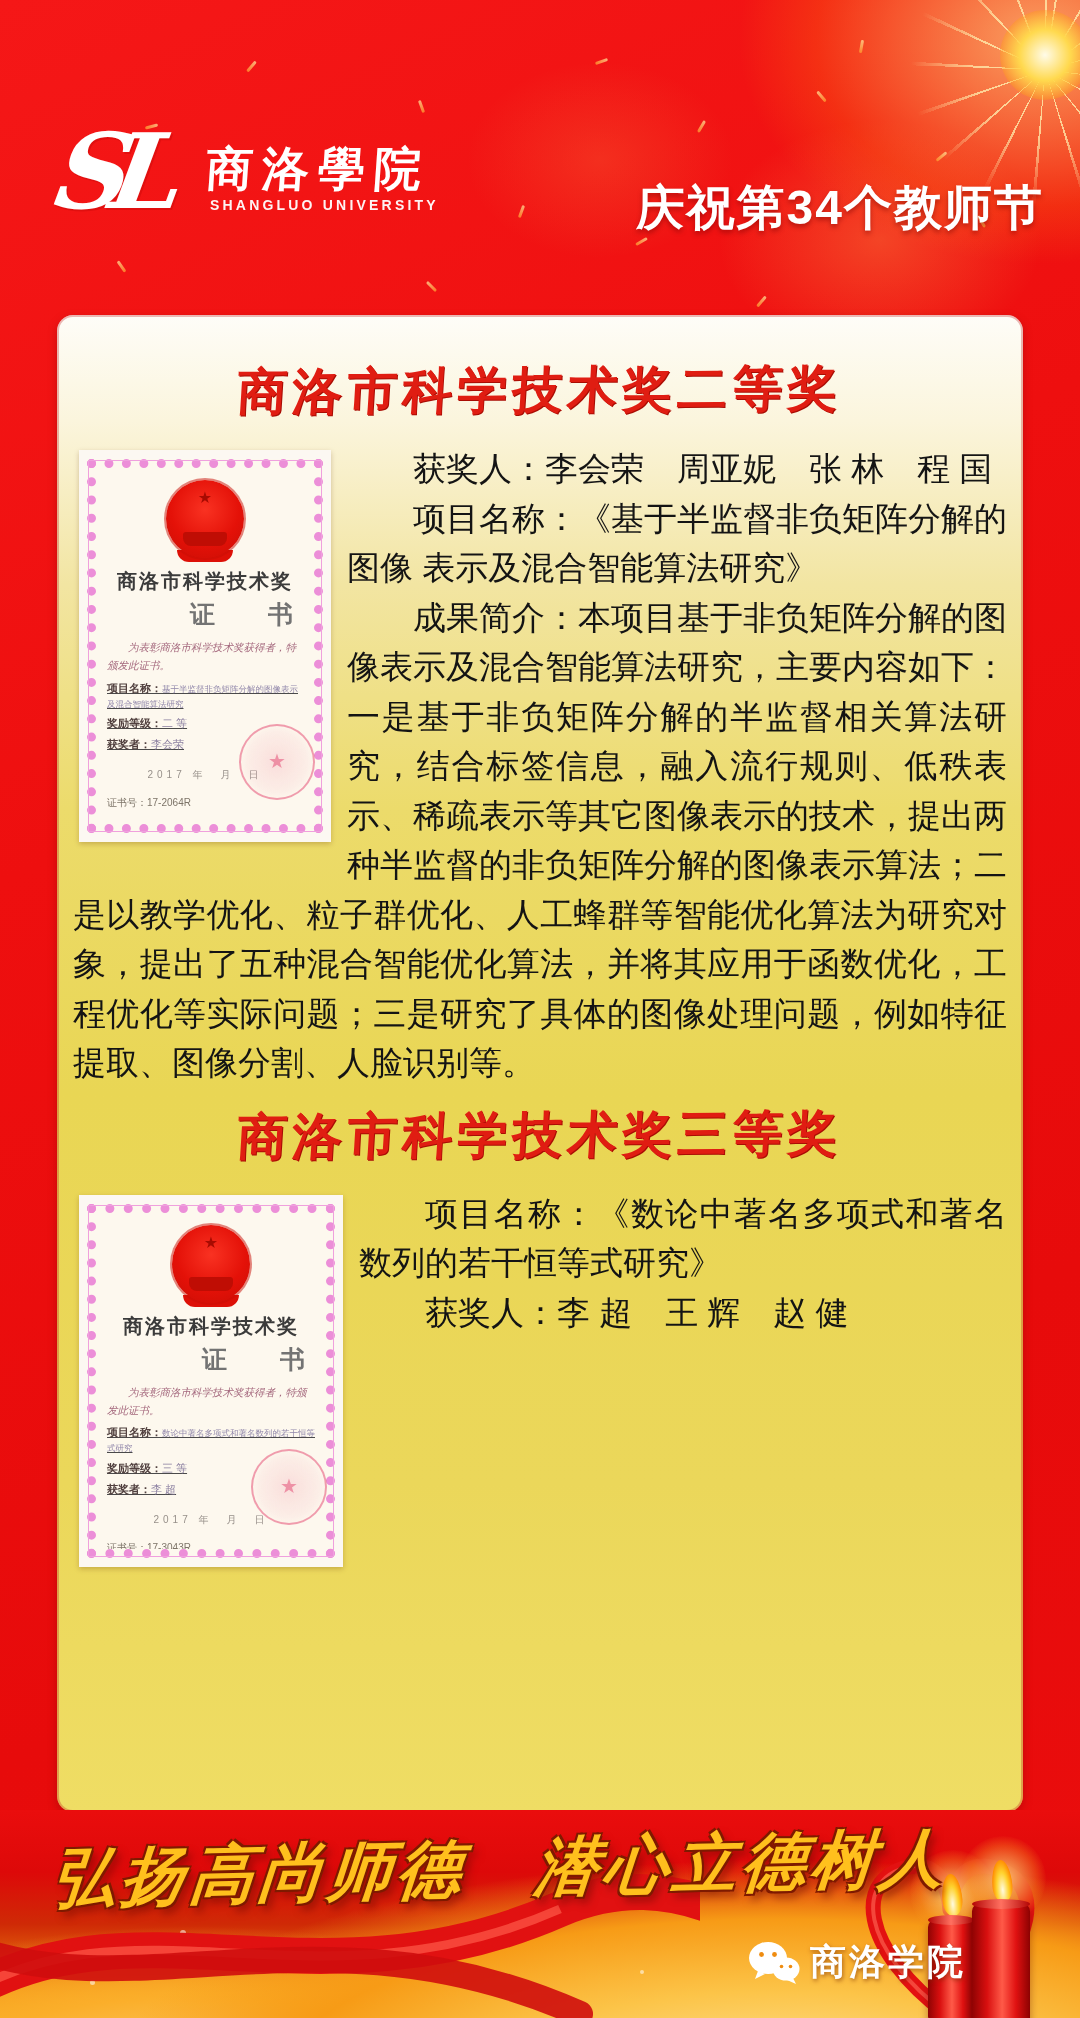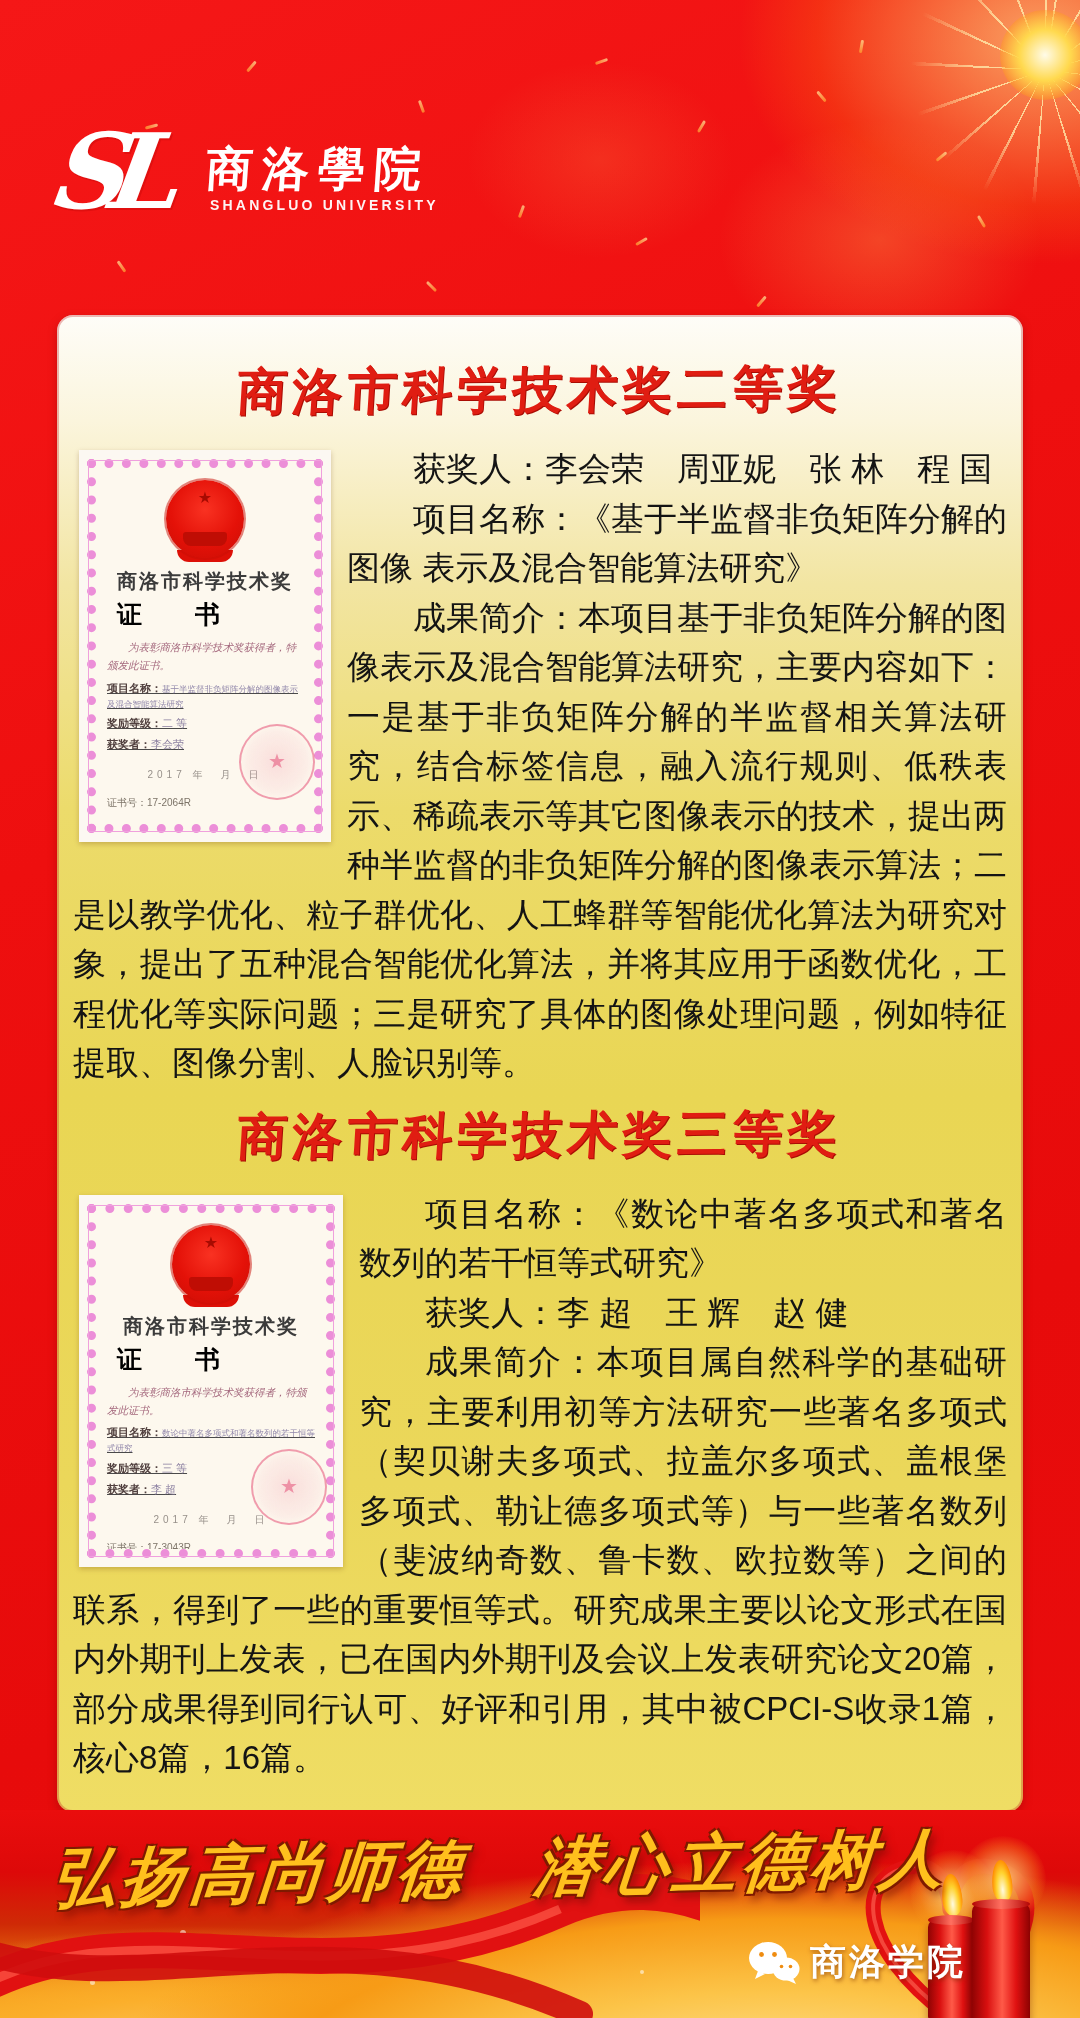--- a/index.html
+++ b/index.html
@@ -51,21 +51,21 @@
   .emblem{ width:80px; margin:4px auto 6px; text-align:center; }
   .emblem .round{ width:78px; height:78px; margin:0 auto; border-radius:50%; position:relative;
     background:radial-gradient(circle at 50% 38%, #f93222 0%, #e41108 55%, #c90e05 100%);
     box-shadow:0 0 0 2px rgba(200,14,5,.5); }
   .emblem .round::before{ content:"★"; position:absolute; left:50%; top:8px; transform:translateX(-50%);
     font-size:16px; color:#a80b02; }
   .emblem .round::after{ content:""; position:absolute; left:50%; bottom:12px; transform:translateX(-50%);
     width:44px; height:14px; background:#bf0d04; border-radius:3px 3px 8px 8px; }
   .emblem .base{ width:56px; height:12px; margin:-8px auto 0; background:#dd1007; border-radius:0 0 12px 12px; }
   .cert-award{ text-align:center; font-size:20px; font-weight:bold; color:#3b3b3b; letter-spacing:2px; margin-top:6px; }
-  .cert-doc{ text-align:left; font-size:25px; font-weight:bold; color:#000000; letter-spacing:14px; margin:3px 0 7px; text-indent:14px; }
+  .cert-doc{ text-align:right; font-size:25px; font-weight:bold; color:#737373; letter-spacing:14px; margin:3px 0 7px; text-indent:14px; }
   .cert-intro{ font-size:10.5px; color:#a5697e; line-height:1.75; font-style:italic; text-indent:2em; padding:0 4px; }
   .cert-field{ font-size:11px; color:#4a4a4a; margin:6px 4px 0; line-height:1.35;text-decoration:underline; }
   .cf-label{ font-weight:bold; color:#51403f; }
   .cf-value{ color:#8b7fa0; }
   .cf-tiny{ font-size:8.5px; color:#9288ab; }
   .cert-date{ font-size:10px; color:#97908a; text-align:center; margin-top:16px; letter-spacing:4px; }
   .seal{ position:absolute; right:16px; bottom:42px; width:76px; height:76px; border-radius:50%;
     border:2px solid rgba(232,96,130,.6);
     background:radial-gradient(circle, rgba(240,130,155,.22) 0%, rgba(240,130,155,.08) 60%, transparent 75%); }
   .seal::before{ content:"★"; position:absolute; left:50%; top:50%; transform:translate(-50%,-55%);
@@ -123,20 +123,21 @@
   <span class="sp" style="left:150px;top:120px;transform:rotate(75deg)"></span>
   <span class="sp" style="left:980px;top:215px;transform:rotate(-30deg)"></span>
   <span class="sp" style="left:640px;top:235px;transform:rotate(60deg)"></span>
   <span class="sp" style="left:760px;top:295px;transform:rotate(40deg)"></span>
   <span class="sp" style="left:430px;top:280px;transform:rotate(-45deg)"></span>
   <span class="sp" style="left:120px;top:260px;transform:rotate(-35deg)"></span>
 
   <div class="logo">SL</div>
   <div class="uni-zh">商洛學院</div>
   <div class="uni-en">SHANGLUO UNIVERSITY</div>
+  <div class="banner">庆祝第34个教师节</div>
 
   <main class="panel">
 
     <section class="section">
       <h2 class="sec-title">商洛市科学技术奖二等奖</h2>
       <div class="cert cert-1">
         <div class="cert-frame">
           <div class="emblem">
             <div class="round"></div>
               <div class="base"></div>
@@ -190,21 +191,20 @@
           <div class="cert-date">2017 年　月　日</div>
           <div class="cert-serial">
             <span>证书号：</span><span>17-3043R</span>
           </div>
         </div>
         <div class="seal"></div>
       </div>
       <div class="body">
         <p>项目名称：《数论中著名多项式和著名数列的若干恒等式研究》</p>
         <p>获奖人：李 超　王 辉　赵 健</p>
-        <p>成果简介：本项目属自然科学的基础研究，主要利用初等方法研究一些著名多项式（契贝谢夫多项式、拉盖尔多项式、盖根堡多项式、勒让德多项式等）与一些著名数列（斐波纳奇数、鲁卡数、欧拉数等）之间的联系，得到了一些的重要恒等式。研究成果主要以论文形式在国内外期刊上发表，已在国内外期刊及会议上发表研究论文20篇，部分成果得到同行认可、好评和引用，其中被CPCI-S收录1篇，核心8篇，16篇。</p>
       </div>
     </section>
   </main>
 
   <footer class="footer">
     <div class="footer-bg"></div>
     <span class="speck" style="left:180px;top:120px;width:6px;height:6px"></span>
     <span class="speck" style="left:320px;top:150px;width:4px;height:4px"></span>
     <span class="speck" style="left:520px;top:110px;width:5px;height:5px"></span>
     <span class="speck" style="left:640px;top:160px;width:4px;height:4px"></span>

